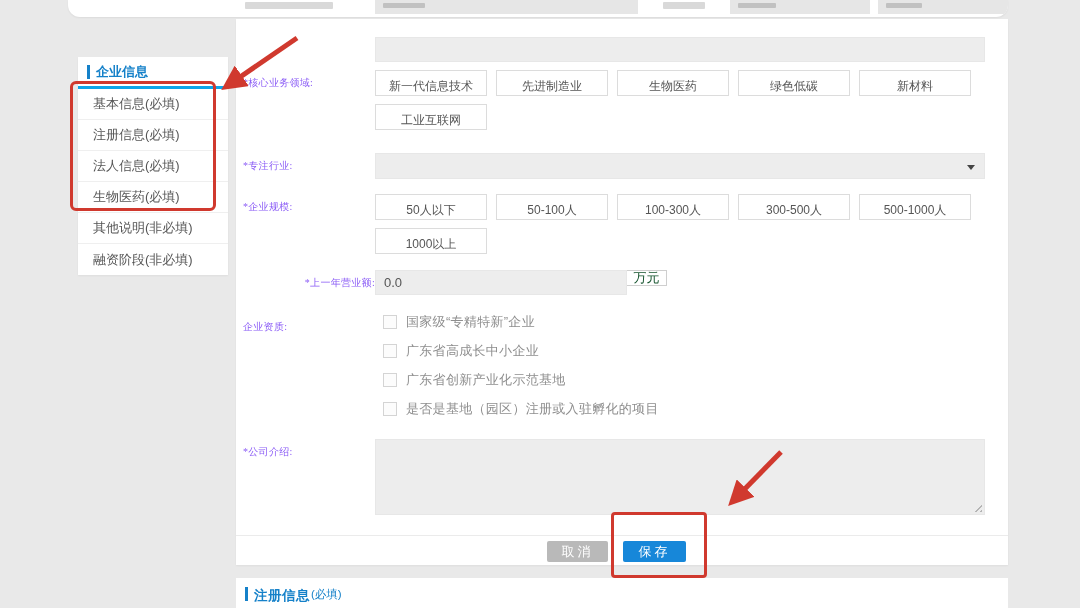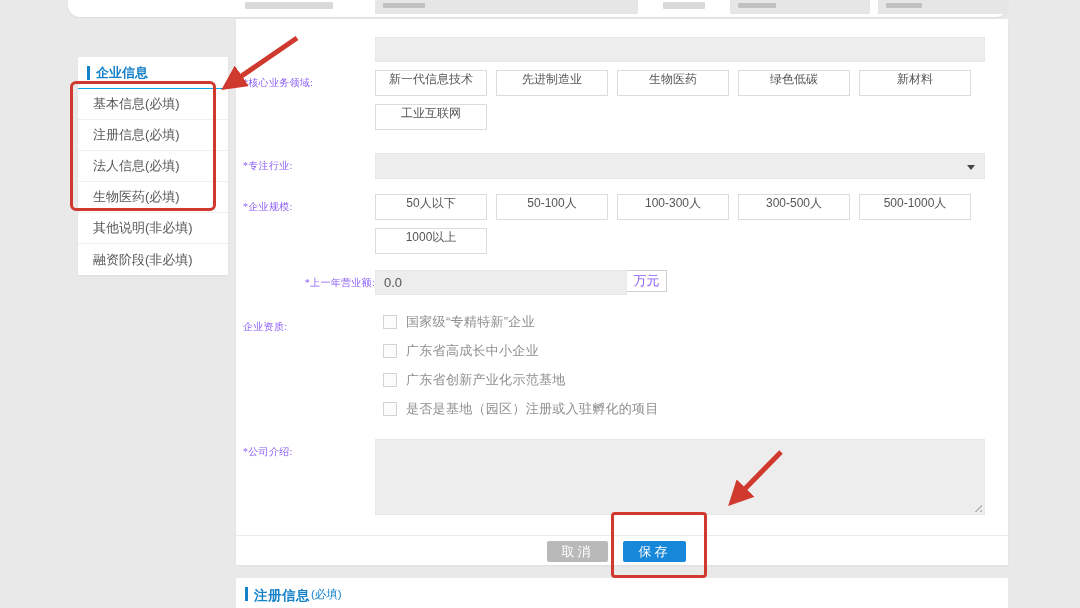--- a/index.html
+++ b/index.html
@@ -11,47 +11,47 @@
   .top-card { position:absolute; left:68px; top:0; width:940px; height:17px;
     background:#fff; border-radius:0 0 12px 12px; box-shadow:0 1px 2px rgba(0,0,0,.06); overflow:hidden; }
   .sliver-label { position:absolute; top:2px; height:7px; background:#b9b9b9; opacity:.55; border-radius:1px; }
   .sliver-field { position:absolute; top:0; height:14px; background:#e6e6e6; }
   .sliver-frag  { position:absolute; top:3px; height:5px; background:#a9a9a9; opacity:.6; border-radius:1px; }
 
   
   .sidebar { position:absolute; left:78px; top:57px; width:150px; background:#fff;
     box-shadow:0 1px 2px rgba(0,0,0,.05); }
   .side-header { height:32px; display:flex; align-items:center; padding-left:9px;
-    border-bottom:1px solid #0ea5e9; }
+    border-bottom:3px solid #0ea5e9; }
   .side-bar-accent { width:3px; height:14px; background:#1581c9; margin-right:6px; }
   .side-header span { color:#1581c9; font-size:13px; font-weight:bold; }
   .side-item { height:31px; display:flex; align-items:center; padding-left:15px;
     font-size:13px; color:#555; border-bottom:1px solid #efefef; cursor:pointer; }
   .side-item:last-child { border-bottom:none; }
 
   
   .main { position:absolute; left:236px; top:19px; width:772px; height:546px;
     background:#fff; box-shadow:0 1px 2px rgba(0,0,0,.05); overflow:hidden; }
   .row { display:flex; padding-left:7px; }
   .row .lbl { width:132px; flex:none; font-size:10px; color:#8b5cf6; padding-top:6px; letter-spacing:.3px;font-family:Liberation Serif, serif; }
   .row .field { width:610px; flex:none; }
 
   .ginput { background:#ededed; border:1px solid #e7e7e7; height:25px; width:610px;
     font-size:13px; color:#555; padding:0 8px; display:flex; align-items:center; }
   .opt-wrap { display:flex; flex-wrap:wrap; column-gap:9px; row-gap:8px; }
   .opt-btn { width:112px; height:26px; background:#fff; border:1px solid #dcdcdc;
-    font-size:12px; color:#555; display:flex; align-items:flex-start; justify-content:center; cursor:pointer; }
+    font-size:12px; color:#555; display:flex; align-items:flex-end; justify-content:center; cursor:pointer; }
   .select { position:relative; background:#ededed; border:1px solid #e7e7e7; height:26px; width:610px; cursor:pointer; }
   .chev { position:absolute; right:9px; top:11px; width:0; height:0;
     border-left:4px solid transparent; border-right:4px solid transparent; border-top:5px solid #444; }
   .rev-wrap { display:flex; }
   .rev-input { background:#ededed; border:1px solid #e7e7e7; height:25px; width:252px;
     font-size:13px; color:#555; padding:0 8px; display:flex; align-items:center; }
-  .unit-box { width:40px; height:22px; background:#fff; border:1px solid #cfcfcf; border-left:none;
-    font-size:13px; color:#8b5cf6; display:flex; align-items:center; justify-content:center; }
+  .unit-box { width:40px; height:16px; background:#fff; border:1px solid #cfcfcf; border-left:none;
+    font-size:13px; color:#14532d; display:flex; align-items:center; justify-content:center; }
   .chk-row { display:flex; align-items:center; margin-bottom:14px; height:15px; cursor:pointer;margin-left:8px; }
   .chk-box { width:14px; height:14px; background:#fcfcfc; border:1px solid #d4d4d4; margin-right:9px; flex:none; }
   .chk-lbl { font-size:13px; color:#8e8e8e; letter-spacing:.3px; }
   .tarea { position:relative; background:#ededed; border:1px solid #e7e7e7; height:76px; width:610px; }
   .resize-h { position:absolute; right:2px; bottom:2px; width:9px; height:9px;
     clip-path:polygon(100% 0,100% 100%,0 100%);
     background:repeating-linear-gradient(-45deg,#b5b5b5 0 1.5px,transparent 1.5px 4px); }
   .sep { border-top:1px solid #ebebeb; margin-top:20px; }
   .btn-row { display:flex; margin-top:5px; padding-left:311px; column-gap:15px; }
   .btn { height:21px; font-size:13px; color:#fff; display:flex; align-items:center; justify-content:center;

